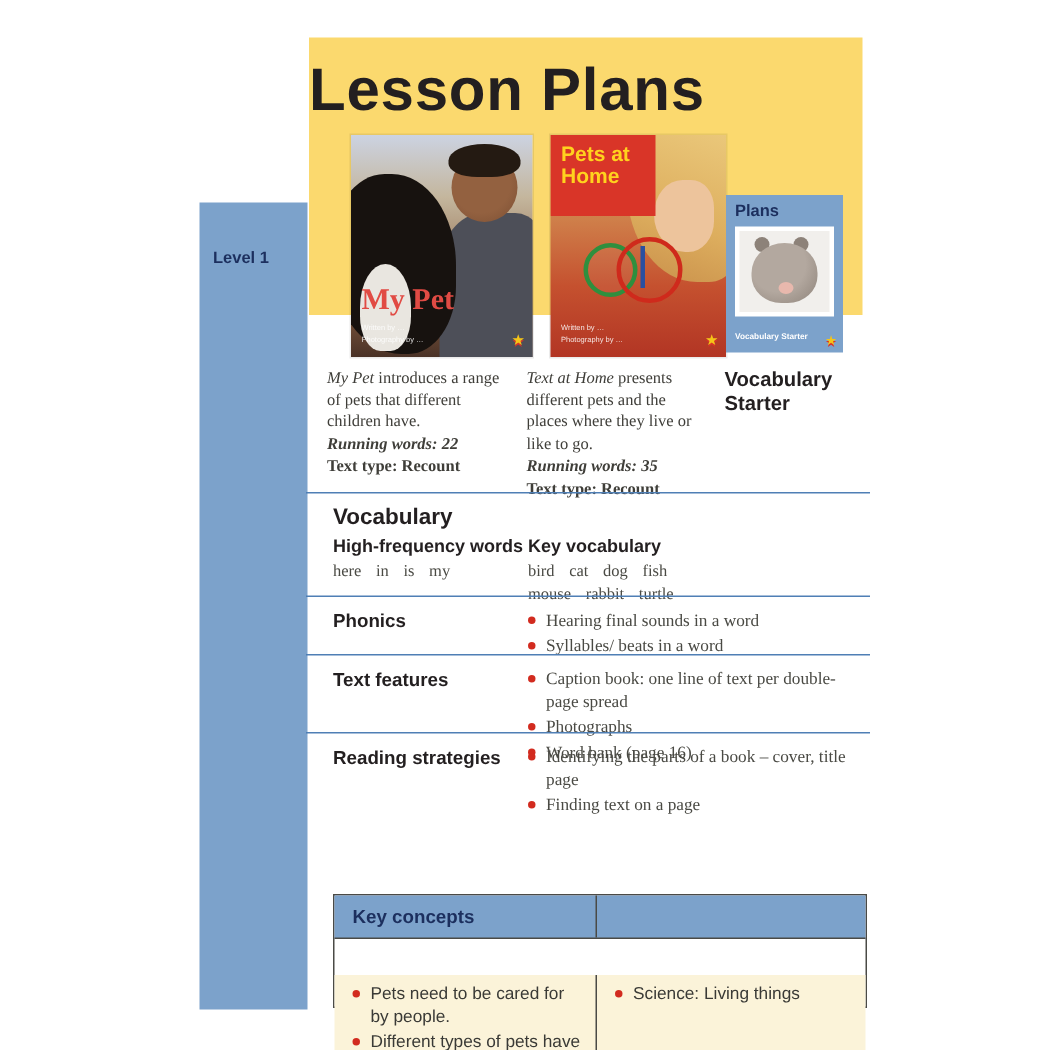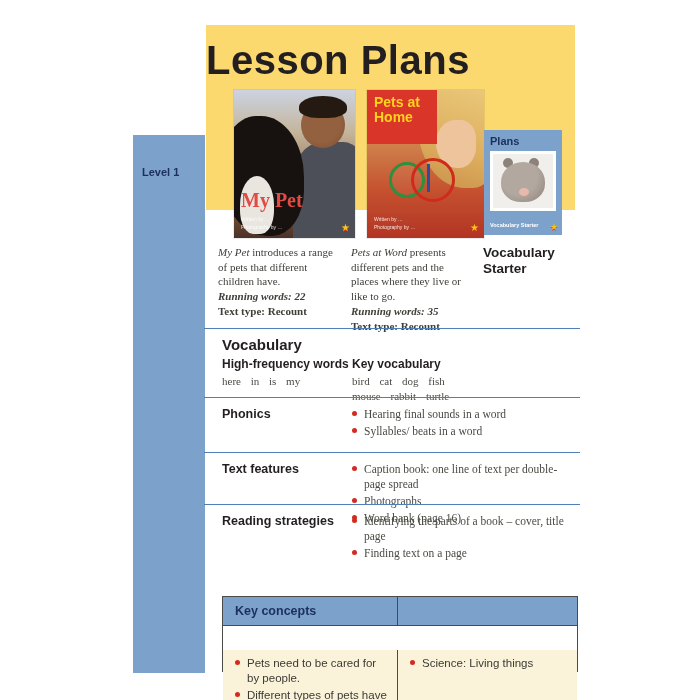--- a/index.html
+++ b/index.html
@@ -80,21 +80,21 @@
   .desc1 { left:218px; width:126px; }
   .desc2 { left:351px; width:122px; }
   .desc i { font-style:italic; }
   .desc .rw { font-weight:bold; font-style:italic; }
   .desc .tt { font-weight:bold; font-family:"Liberation Serif", serif; }
   
   .sections { position:absolute; left:204px; top:328px; width:376px; }
   .srow { position:relative; border-top:1.5px solid #4f7fb5; box-sizing:border-box; }
   .srow-vocab { height:69px; }
   .srow-phonics { height:39px; }
-  .srow-features { height:52px;margin-top:16px; }
+  .srow-features { height:52px; }
   .srow-reading { height:62px; }
   .sec-heading { font-size:15px; font-weight:bold; color:#231f20; padding:7px 0 0 18px; }
   .sec-label { position:absolute; left:18px; top:9px; font-size:12.5px; font-weight:bold; color:#231f20; }
   .vocab-cols { position:relative; }
   .vc-col1 { position:absolute; left:18px; top:4px; width:128px; }
   .vc-col2 { position:absolute; left:148px; top:4px; width:200px; }
   .vc-head { font-size:12px; font-weight:bold; color:#231f20; }
   .vocab-words { font-family:"Liberation Serif", serif; font-size:11px; color:#4a4a44;
     word-spacing:7px; margin-top:3px; line-height:1.4; }
   .bullets { position:absolute; left:148px; top:9px; width:225px; }
@@ -175,21 +175,21 @@
     <div>Vocabulary</div>
     <div>Starter</div>
   </div>
 
   <div class="desc desc1">
     <div><i>My Pet</i><span> introduces a range of pets that different children have.</span></div>
     <div class="rw">Running words: 22</div>
     <div class="tt">Text type: Recount</div>
   </div>
   <div class="desc desc2">
-    <div><i>Pets at Word</i><span> presents different pets and the places where they live or like to go.</span></div>
+    <div><i>Text at Home</i><span> presents different pets and the places where they live or like to go.</span></div>
     <div class="rw">Running words: 35</div>
     <div class="tt">Text type: Recount</div>
   </div>
 
   <div class="sections">
 
     <div class="srow srow-vocab">
       <div class="sec-heading">Vocabulary</div>
       <div class="vocab-cols">
         <div class="vc-col1">

